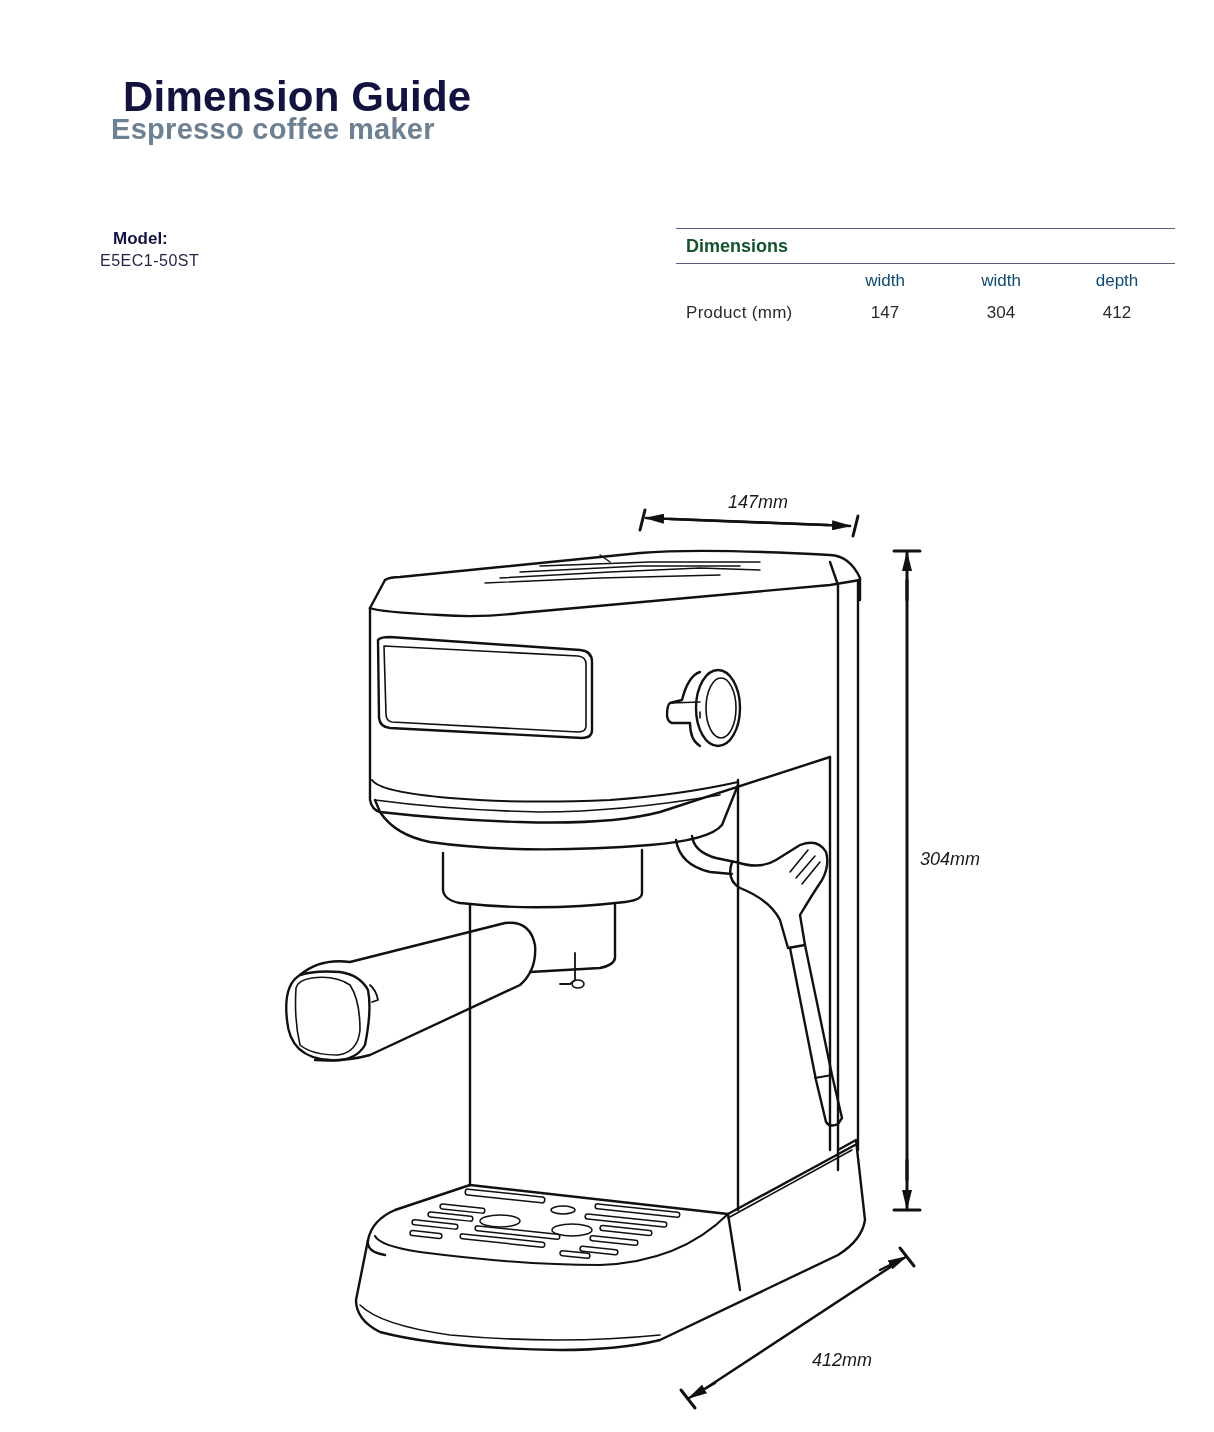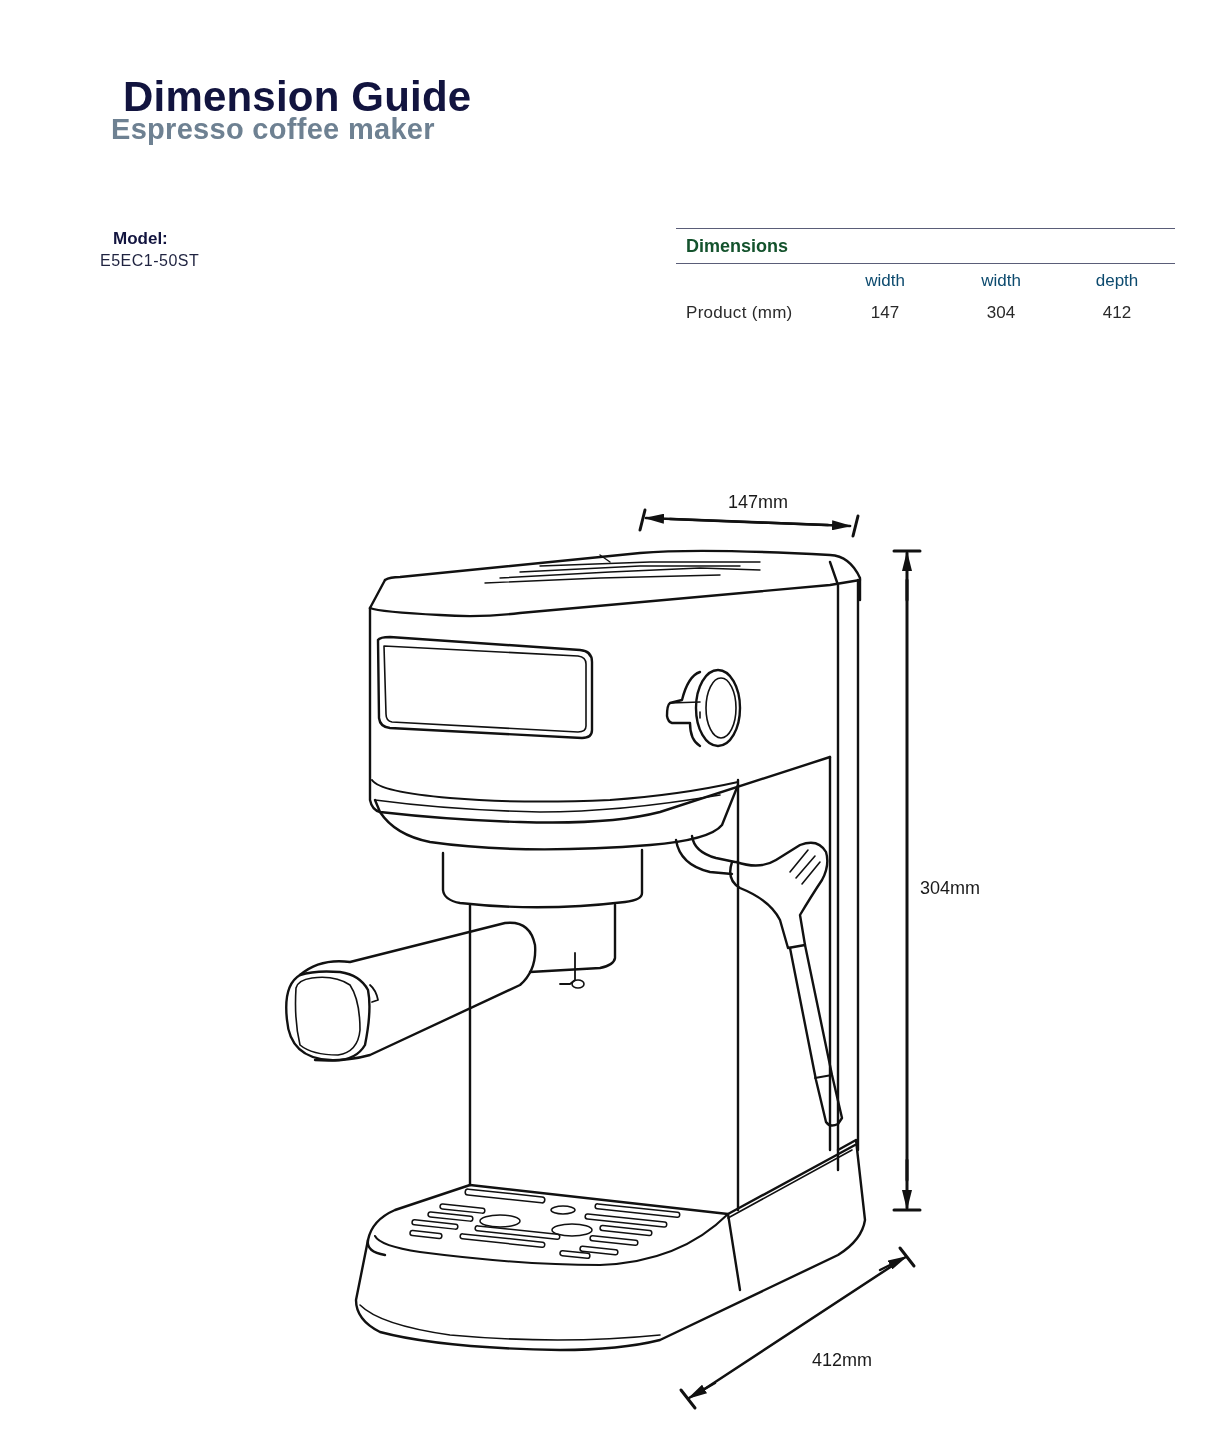--- a/index.html
+++ b/index.html
@@ -14,21 +14,21 @@
   .model-value { position: absolute; left: 100px; top: 252px; font-size: 16px; color: #1f2340;
                  letter-spacing: 0.5px; }
   .dims-table { position: absolute; left: 676px; top: 228px; width: 499px; }
   .dims-rule-top { position: absolute; left: 0; top: 0; width: 499px; height: 0; border-top: 1.5px solid #5a5d78; }
   .dims-rule-mid { position: absolute; left: 0; top: 35px; width: 499px; height: 0; border-top: 1.5px solid #5a5d78; }
   .dims-heading { position: absolute; left: 10px; top: 8px; font-size: 18px; font-weight: 700; color: #14532d; }
   .dims-col { position: absolute; top: 43px; font-size: 17px; color: #0c4a6e; transform: translateX(-50%); white-space: nowrap; }
   .dims-rowlabel { position: absolute; left: 10px; top: 75px; font-size: 17px; color: #2a2a2a; white-space: nowrap; letter-spacing: 0.3px; }
   .dims-cell { position: absolute; top: 75px; font-size: 17px; color: #2a2a2a; transform: translateX(-50%); white-space: nowrap; }
   .drawing { position: absolute; left: 0; top: 0; width: 1214px; height: 1432px; }
-  .dim-label { position: absolute; font-size: 18px; color: #1a1a1a; white-space: nowrap; }
+  .dim-label { position: absolute; font-size: 18px; color: #1a1a1a; white-space: nowrap; font-style: italic; }
 </style>
 </head>
 <body>
 
 <h1 class="title">Dimension Guide</h1>
 <h2 class="subtitle">Espresso coffee maker</h2>
 
 <div class="model-label">Model:</div>
 <div class="model-value">E5EC1-50ST</div>
 
@@ -162,14 +162,14 @@
       <rect x="585" y="1218" width="82" height="5" rx="2.5" transform="rotate(6 626 1220)"></rect>
       <rect x="600" y="1228" width="52" height="5" rx="2.5" transform="rotate(6 626 1230)"></rect>
       <rect x="590" y="1238" width="48" height="5" rx="2.5" transform="rotate(6 614 1240)"></rect>
       <rect x="580" y="1248" width="38" height="5" rx="2.5" transform="rotate(6 599 1250)"></rect>
       <rect x="560" y="1252" width="30" height="5" rx="2.5" transform="rotate(6 575 1254)"></rect>
     </g>
   </g>
 </svg>
 
 <div class="dim-label" style="left:728px; top:492px;">147mm</div>
-<div class="dim-label" style="left:920px; top:878px;">304mm</div>
+<div class="dim-label" style="left:920px; top:849px;">304mm</div>
 <div class="dim-label" style="left:812px; top:1350px;">412mm</div>
 
 </body></html>

